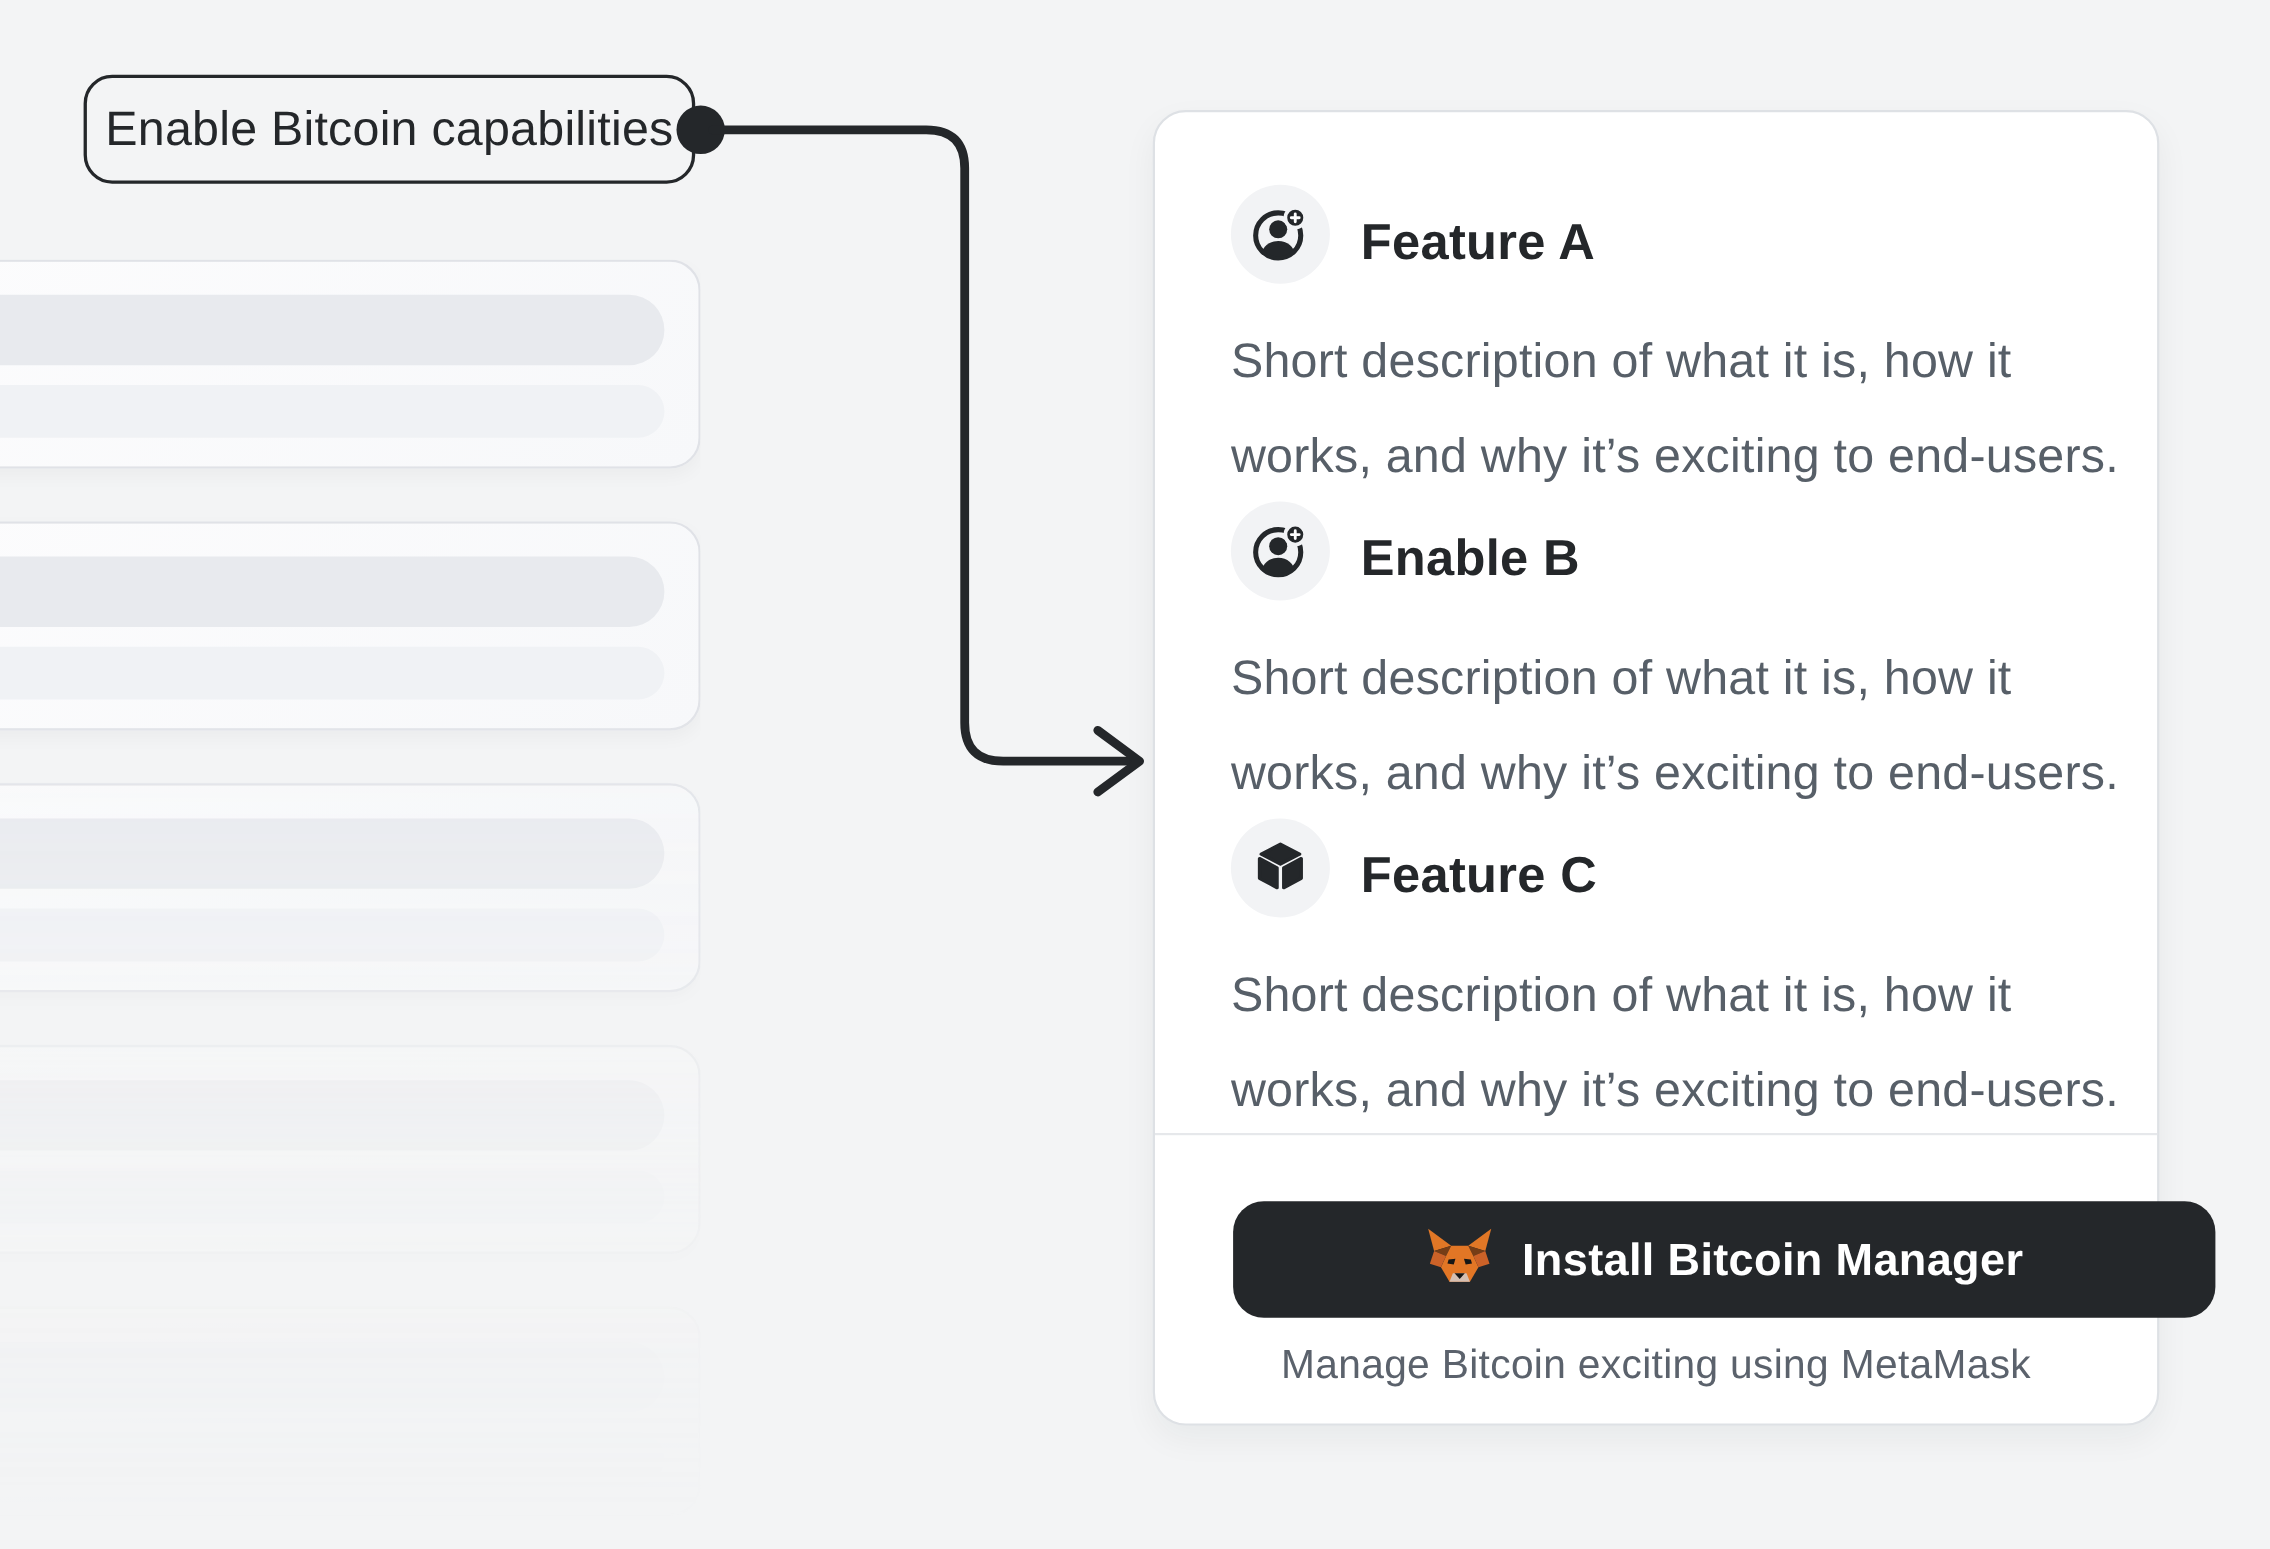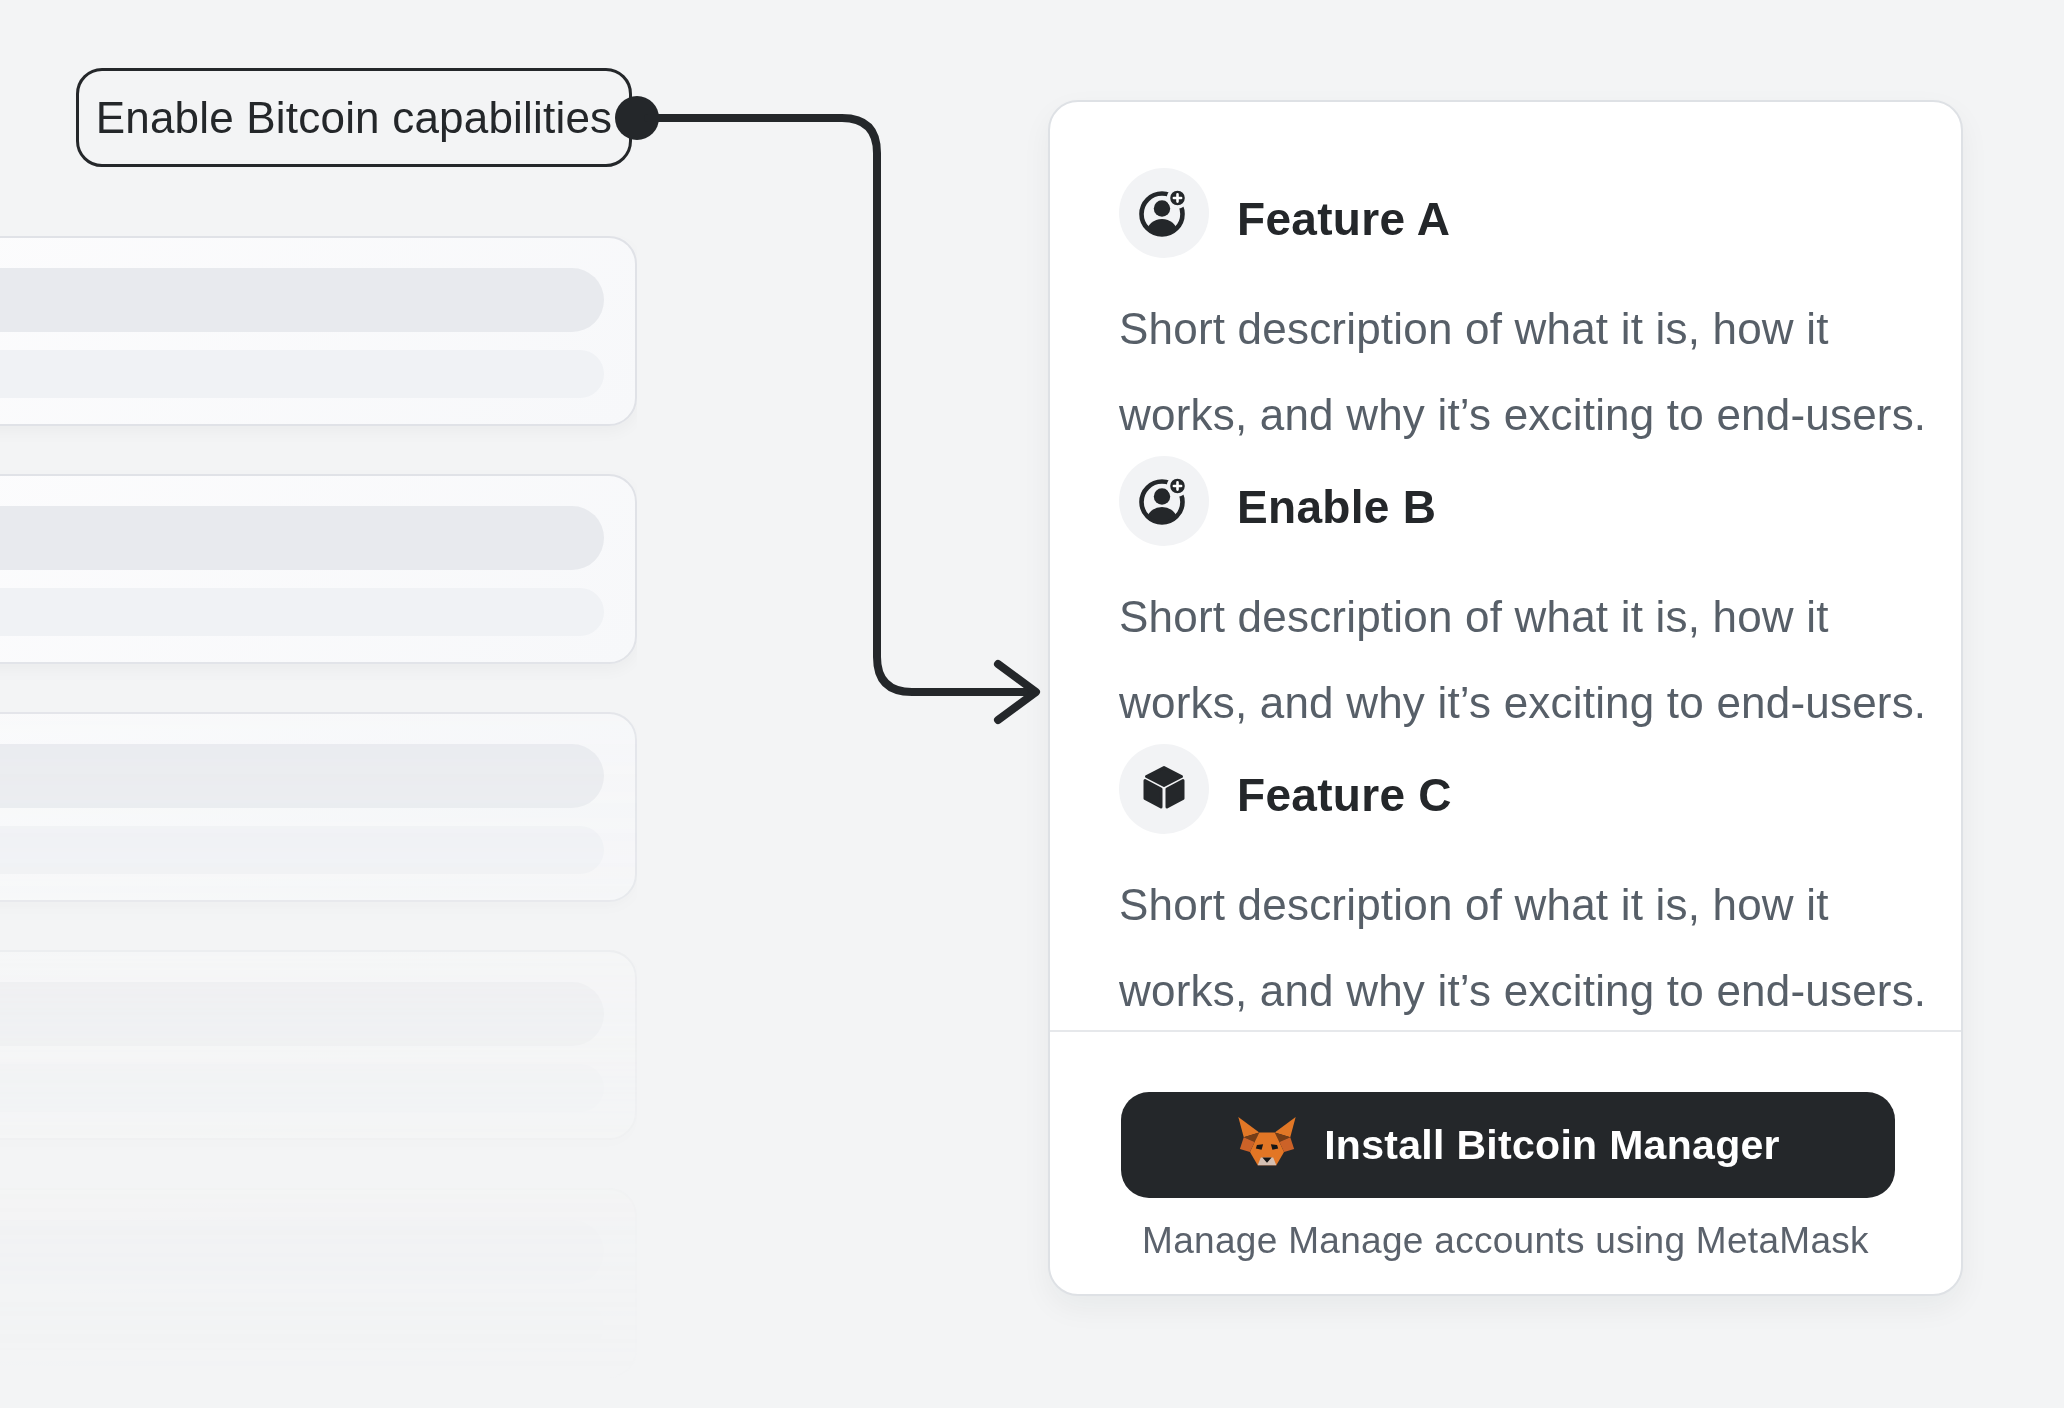--- a/index.html
+++ b/index.html
@@ -62,21 +62,21 @@
   }
   .feature-title{font-size:46px;font-weight:700;color:#24272a;letter-spacing:.3px;margin-top:12px;}
   .feature-desc{
     margin-top:28px;font-size:44px;line-height:86px;color:#575f68;
     white-space:pre-line;width:846px;letter-spacing:.2px;
   }
 
   .divider{position:absolute;left:0;right:0;top:928px;height:2px;background:#e6e8eb;}
 
   .install-button{
-    position:absolute;left:71px;top:990px;width:774px;height:106px;
+    position:absolute;left:71px;top:990px;width:893px;height:106px;
     background:#24272a;border:none;border-radius:28px;cursor:pointer;
     display:flex;align-items:center;justify-content:center;gap:26px;
   }
   .install-button .btn-label{font-family:"Liberation Sans",sans-serif;font-size:41px;font-weight:700;color:#ffffff;letter-spacing:.3px;}
   .fox{width:62px;height:58px;display:block;}
 
   .card-caption{
     position:absolute;left:0;right:0;top:1118px;text-align:center;
     font-size:37px;color:#5b626c;letter-spacing:.3px;
   }
@@ -194,16 +194,16 @@
         <polygon points="5,13.5 12,16.5 9,23 2.5,21" fill="#cc6228"></polygon>
         <polygon points="35,13.5 28,16.5 31,23 37.5,21" fill="#cc6228"></polygon>
         <polygon points="13.5,18.5 17.5,18 16.5,21.5 12.8,20.8" fill="#161616"></polygon>
         <polygon points="26.5,18.5 22.5,18 23.5,21.5 27.2,20.8" fill="#161616"></polygon>
         <polygon points="14,31.5 26,31.5 24,26.5 16,26.5" fill="#d5bfb2"></polygon>
         <polygon points="17,26.5 23,26.5 20,30" fill="#161616"></polygon>
       </svg>
       <span class="btn-label">Install Bitcoin Manager</span>
     </button>
 
-    <div class="card-caption">Manage Manage accounts using MetaMask</div>
+    <div class="card-caption">Manage Bitcoin exciting using MetaMask</div>
   </div>
 
 </div>
 
 </body></html>

